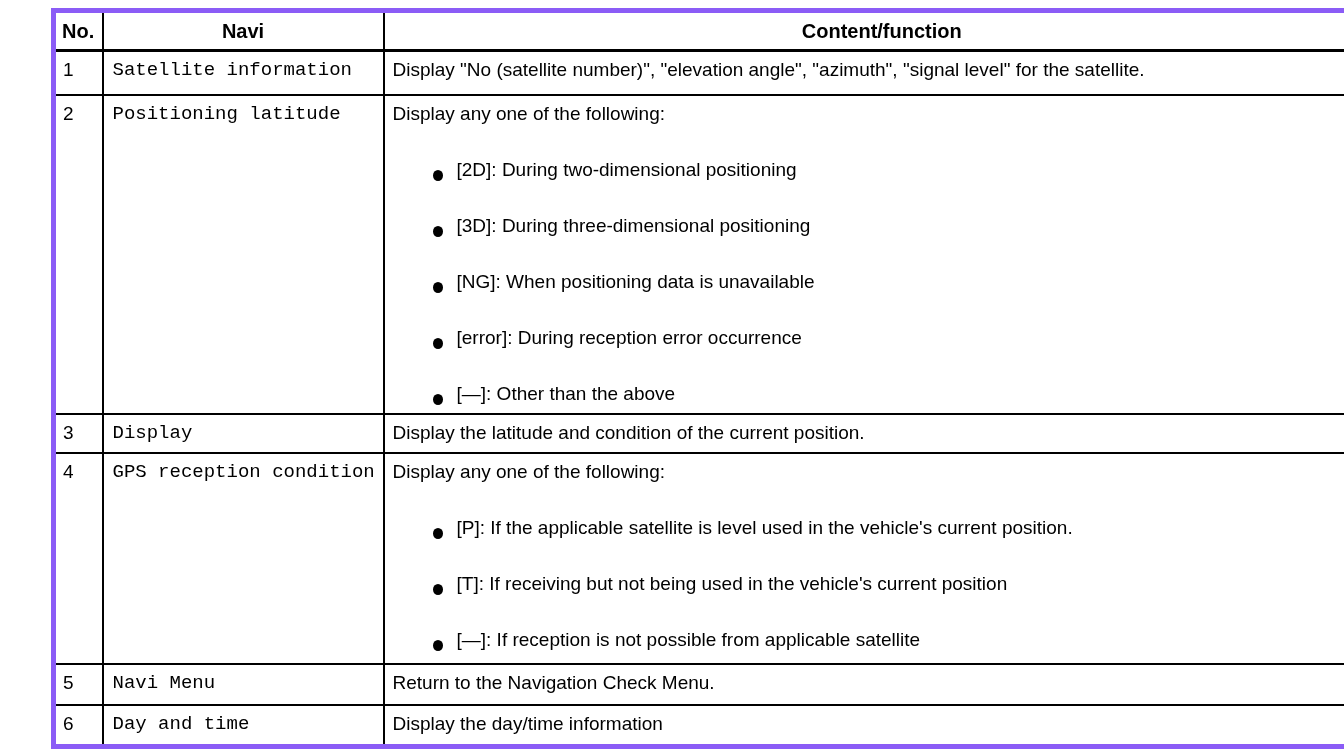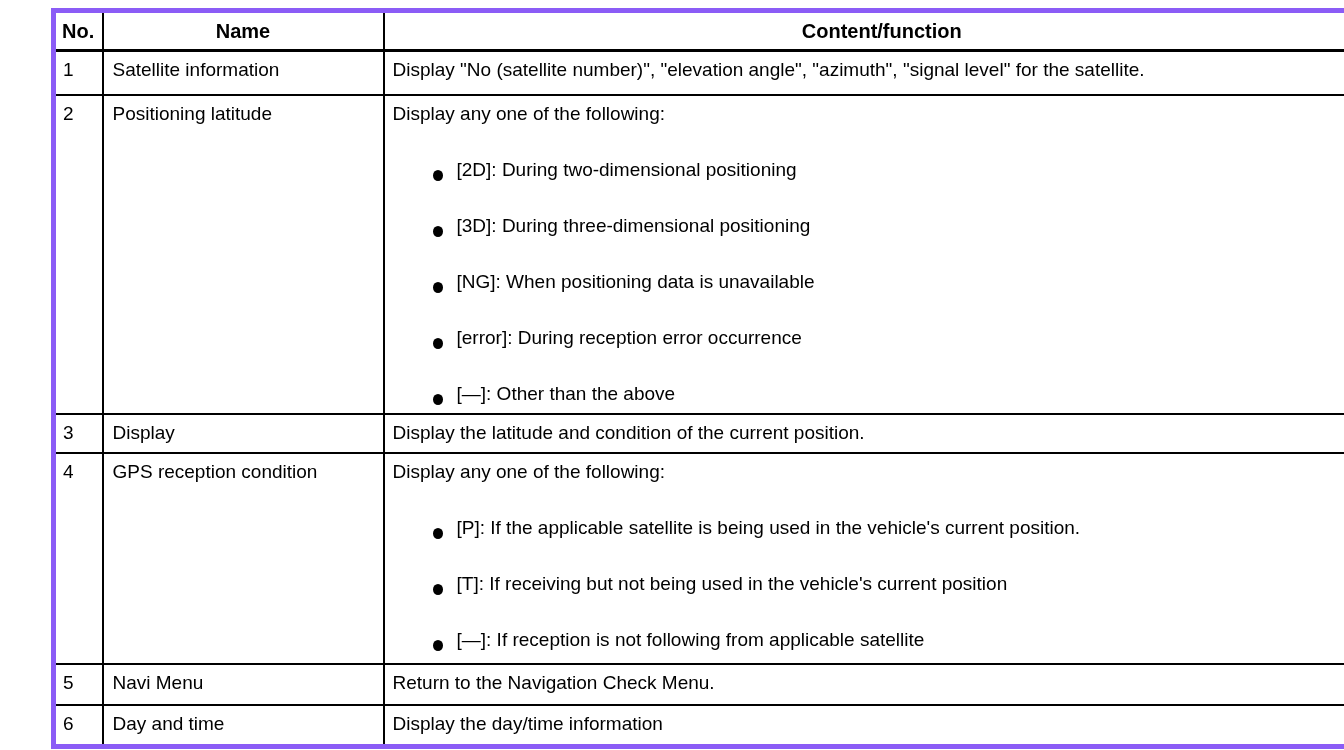--- a/index.html
+++ b/index.html
@@ -31,21 +31,21 @@
     border-bottom: 3px solid #000000;
     height: 40px;
     font-size: 20px;
     font-weight: bold;
     vertical-align: middle;
   }
   th.no-head { text-align: left; padding-left: 6px; }
   th.name-head { text-align: center; }
   th.content-head { }
   td.no-cell { padding: 7px 0 0 7px; }
-  td.name-cell { padding: 7px 0 0 9px; }
+  td.name-cell { padding: 7px 0 0 9px; font-family: Liberation Mono, monospace; }
   td.content-cell { padding: 7px 6px 8px 8px; }
   tr.row-1 td { height: 44px; }
   tr.row-2 td { height: 319px; }
   tr.row-3 td { height: 38px; }
   tr.row-4 td { height: 211px; }
   tr.row-5 td { height: 41px; }
   tr.row-6 td { height: 42px; }
   .bullet-line {
     display: flex;
     align-items: flex-end;
@@ -64,21 +64,21 @@
 
 <table class="doc-table">
   <colgroup>
     <col style="width:49px">
     <col style="width:281px">
     <col style="width:998px">
   </colgroup>
   <thead>
     <tr>
       <th class="no-head">No.</th>
-      <th class="name-head">Name</th>
+      <th class="name-head">Navi</th>
       <th class="content-head">Content/function</th>
     </tr>
   </thead>
   <tbody>
     <tr class="row-1">
       <td class="no-cell">1</td>
       <td class="name-cell">Satellite information</td>
       <td class="content-cell">
         <div class="intro-line">Display "No (satellite number)", "elevation angle", "azimuth", "signal level" for the satellite.</div>
       </td>
@@ -117,29 +117,29 @@
         <div class="intro-line">Display the latitude and condition of the current position.</div>
       </td>
     </tr>
     <tr class="row-4">
       <td class="no-cell">4</td>
       <td class="name-cell">GPS reception condition</td>
       <td class="content-cell">
         <div class="intro-line">Display any one of the following:</div>
         <div class="bullet-line">
           <span class="bullet-dot"></span>
-          <span>[P]: If the applicable satellite is being used in the vehicle's current position.</span>
+          <span>[P]: If the applicable satellite is level used in the vehicle's current position.</span>
         </div>
         <div class="bullet-line">
           <span class="bullet-dot"></span>
           <span>[T]: If receiving but not being used in the vehicle's current position</span>
         </div>
         <div class="bullet-line">
           <span class="bullet-dot"></span>
-          <span>[—]: If reception is not following from applicable satellite</span>
+          <span>[—]: If reception is not possible from applicable satellite</span>
         </div>
       </td>
     </tr>
     <tr class="row-5">
       <td class="no-cell">5</td>
       <td class="name-cell">Navi Menu</td>
       <td class="content-cell">
         <div class="intro-line">Return to the Navigation Check Menu.</div>
       </td>
     </tr>

